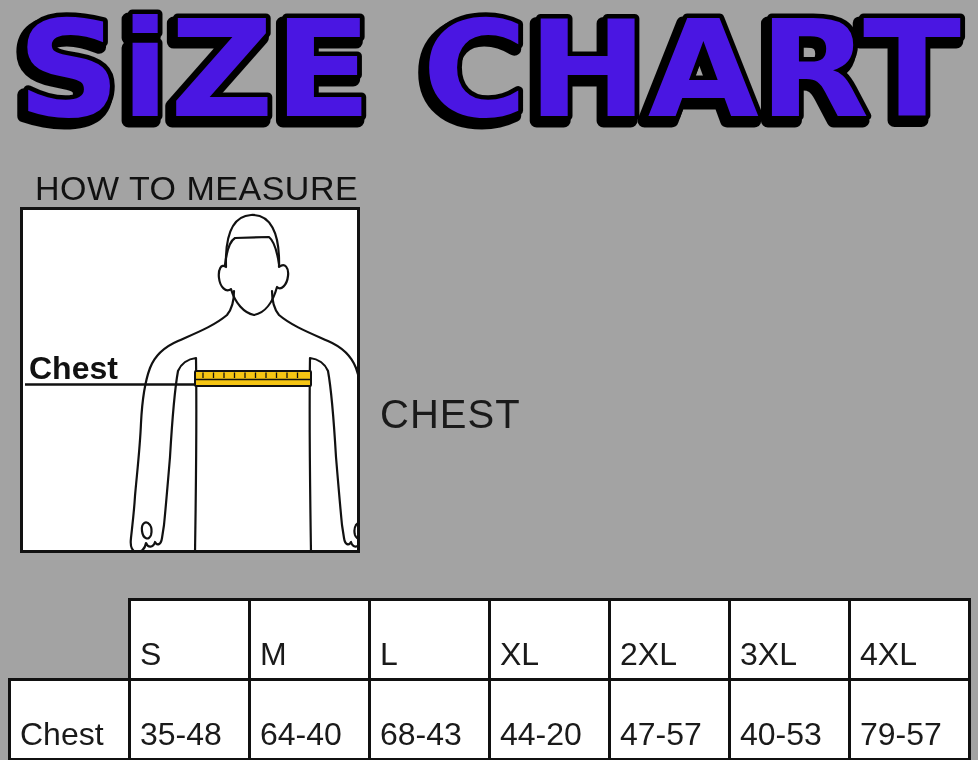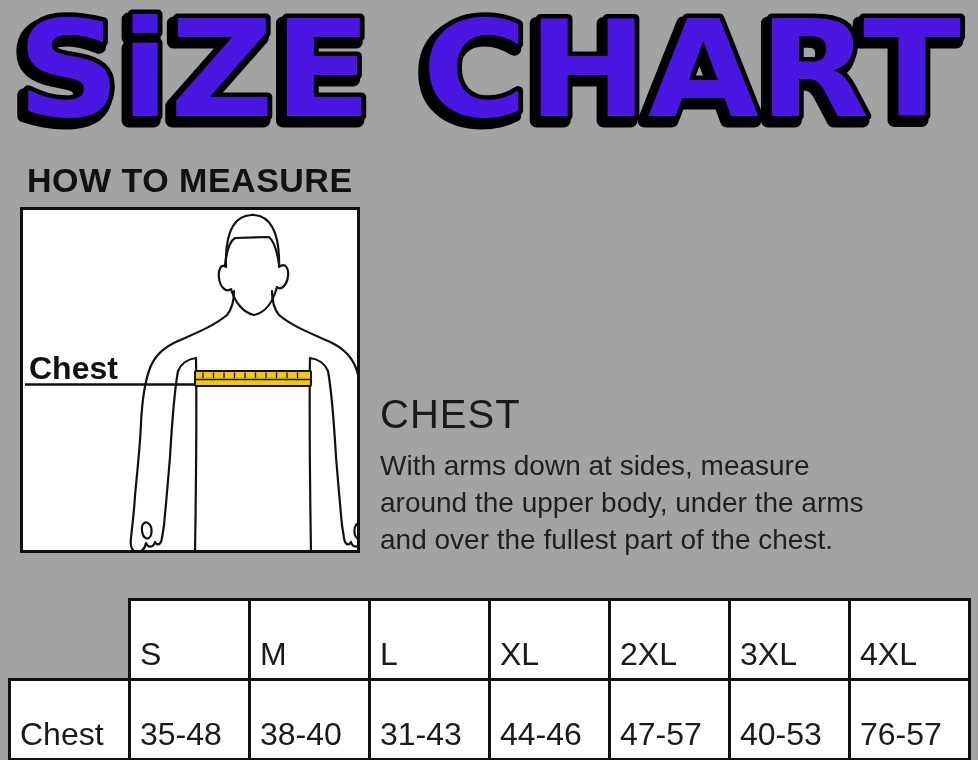--- a/index.html
+++ b/index.html
@@ -10,22 +10,22 @@
   
   .title-art { position:absolute; left:0; top:0; width:978px; height:154px; }
   .title-art text {
     font-family:"DejaVu Sans", sans-serif; font-weight:bold; font-size:134px;
     text-anchor:middle;
   }
   .title-shadow { fill:#000; stroke:#000; stroke-width:13; stroke-linejoin:round; }
   .title-main  { stroke:#000; stroke-width:9; stroke-linejoin:round; paint-order:stroke fill; }
   
   .htm-heading {
-    position:absolute; left:27px; top:161px; margin:0;
-    font-size:34px; font-weight:bold; color:#111; letter-spacing:0.5px;
+    position:absolute; left:27px; top:161px; margin:8px;
+    font-size:34px; font-weight:normal; color:#111; letter-spacing:0.5px;
   }
   
   .diagram { position:absolute; left:20px; top:207px; width:340px; height:346px; }
   .diagram svg { width:100%; height:100%; display:block; }
   .fig { fill:none; stroke:#111; stroke-width:2.2; stroke-linecap:round; stroke-linejoin:round; }
   .fig-head { fill:#fff; }
   .frame { fill:#fff; stroke:#111; stroke-width:3; }
   .tape-outline { stroke:#111; stroke-width:2; }
   .tape-detail { stroke:#111; stroke-width:1.3; fill:none; }
   .chest-label { font-family:"Liberation Sans", sans-serif; font-size:32px; font-weight:bold; fill:#111; }
@@ -95,42 +95,39 @@
       <path class="tape-detail" d="M175,172.5 H291"></path>
       <path class="tape-detail" d="M183,165.5 V171 M193.5,165.5 V171 M204,165.5 V171 M214.5,165.5 V171 M225,165.5 V171
                M235.5,165.5 V171 M246,165.5 V171 M256.5,165.5 V171 M267,165.5 V171 M277.5,165.5 V171"></path>
 
       <line class="chest-line" x1="5" y1="177.5" x2="175" y2="177.5"></line>
       <text class="chest-label" x="9" y="172">Chest</text>
     </svg>
   </div>
 
   <h3 class="chest-heading">CHEST</h3>
-  <p class="chest-desc">With arms down at sides, measure
-around the upper body, under the arms
-and over the fullest part of the chest.</p>
 
   <table class="size-table">
     <tbody>
         <tr>
       <td class="blank"></td>
       <th>S</th>
       <th>M</th>
       <th>L</th>
       <th>XL</th>
       <th>2XL</th>
       <th>3XL</th>
       <th>4XL</th>
     </tr>
     <tr>
       <th>Chest</th>
       <td>35-48</td>
-      <td>38-40</td>
-      <td>31-43</td>
-      <td>44-46</td>
+      <td>64-40</td>
+      <td>68-43</td>
+      <td>44-20</td>
       <td>47-57</td>
       <td>40-53</td>
-      <td>76-57</td>
+      <td>79-57</td>
     </tr>
   </tbody>
     </table>
 
 </div>
 
 </body></html>

